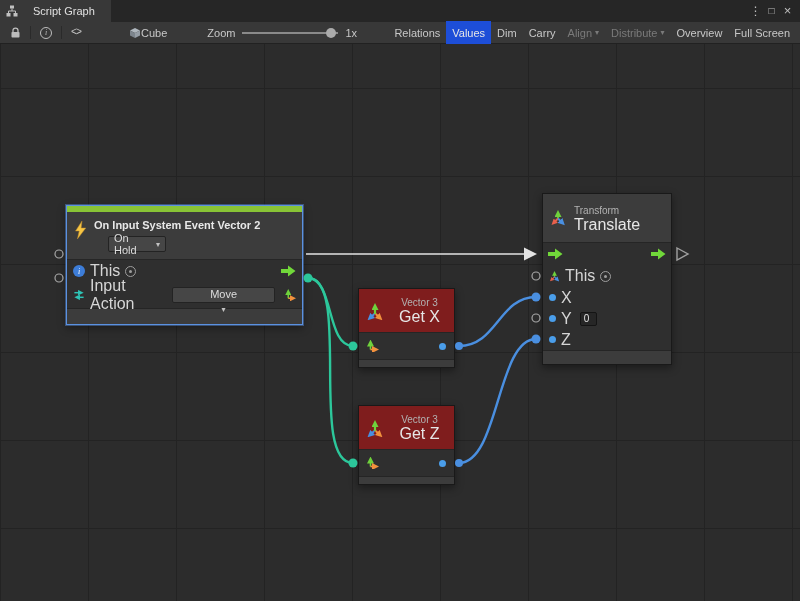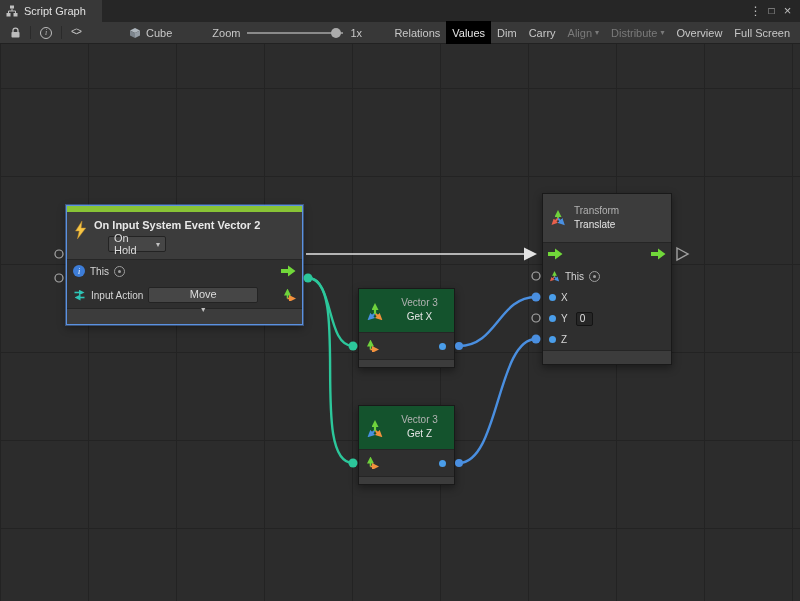--- a/index.html
+++ b/index.html
@@ -3,40 +3,40 @@
 <meta charset="utf-8">
 <style>
   * { margin:0; padding:0; box-sizing:border-box; }
   html,body { width:800px; height:601px; overflow:hidden; background:#2C2C2C;
               font-family:"Liberation Sans", sans-serif; }
   .window { width:800px; height:601px; display:flex; flex-direction:column; }
 
   
   .titlebar { height:22px; background:#262626; display:flex; align-items:stretch;
               justify-content:space-between; flex:none; }
-  .tab { display:flex; align-items:center; gap:6px; background:#383838;
+  .tab { display:flex; align-items:center; gap:15px; background:#383838;
          padding:0 16px 0 6px; font-size:11px; color:#E0E0E0; }
   .tb-right { display:flex; align-items:center; gap:1px; padding-right:5px; color:#BFBFBF; }
   .tb-icon { width:15px; text-align:center; font-size:11px; line-height:22px; cursor:default; }
 
   
   .toolbar { height:22px; flex:none; background:#383838; border-bottom:1px solid #212121;
              display:flex; align-items:center; font-size:11px; color:#C8C8C8; padding:0 4px; }
   .tool-btn { height:100%; display:flex; align-items:center; justify-content:center; padding:0 6px; }
   .sep { width:1px; height:13px; background:#2A2A2A; margin:0 3px; }
   .code-glyph { font-family:"Liberation Mono", monospace; font-size:10px; letter-spacing:-1px; }
-  .obj-group { display:flex; align-items:center; gap:5px; margin-left:42px; }
+  .obj-group { display:flex; align-items:center; margin-left:42px; }
   .zoom-label { margin-left:40px; }
   .zoom-slider { position:relative; width:96px; height:14px; margin:0 7px; }
   .zoom-track { position:absolute; left:0; right:0; top:6px; height:2px; background:#8A8A8A; }
   .zoom-handle { position:absolute; top:2px; left:84px; width:10px; height:10px;
                  border-radius:50%; background:#ABABAB; }
   .flex1 { flex:1; }
   .tb-btn { height:100%; display:flex; align-items:center; padding:12px 6px; white-space:nowrap; }
-  .tb-btn.active { background:#000000; color:#E6E6E6;text-align:center; }
+  .tb-btn.active { background:#1d4ed8; color:#E6E6E6;text-align:center; }
   .tb-btn.disabled { color:#7A7A7A;text-align:center; }
   .caret-sm { font-size:8px; margin-left:3px; }
   .circle-i { width:12px; height:12px; border:1px solid #BDBDBD; border-radius:50%;
               display:flex; align-items:center; justify-content:center; font-size:8px;
               color:#BDBDBD; font-family:"Liberation Serif", serif; font-style:italic; }
 
   
   .canvas { position:relative; flex:1; background:#2C2C2C;
     background-image:
       linear-gradient(to right, #232323 1px, transparent 1px),
@@ -44,23 +44,23 @@
     background-size:88px 88px, 88px 88px;
     background-position:0 0, 0 44px; }
   .wires { position:absolute; left:0; top:0; z-index:3; pointer-events:none; }
 
   
   .node { position:absolute; z-index:1; border:1px solid #191919; background:#2F2F2F;
           box-shadow:0 3px 8px rgba(0,0,0,0.4); font-size:11px; color:#D4D4D4; }
   .node-row { display:flex; align-items:center; gap:5px; padding:0 6px; background:#2F2F2F; }
   .node-footer { background:#3C3C3C; border-top:1px solid #252525; }
   .flex-spacer { flex:1; }
-  .row-label { font-size:10px; color:#D6D6D6; }
+  .row-label { font-size:16px; color:#D6D6D6; }
   .node-category { font-size:10px; color:#B2B2B2; line-height:12px; }
-  .node-title { font-size:10px; color:#E6E6E6; line-height:15px; }
+  .node-title { font-size:16px; color:#E6E6E6; line-height:15px; }
 
   .port-dot { width:7px; height:7px; border-radius:50%; flex:none; }
   .port-dot.blue { background:#4A9EEA; }
 
   .target-icon { position:relative; width:11px; height:11px; border:1px solid #9E9E9E;
                  border-radius:50%; flex:none; }
   .target-icon i { position:absolute; left:3px; top:3px; width:3px; height:3px;
                    background:#9E9E9E; border-radius:50%; }
   .info-dot { width:12px; height:12px; border-radius:50%; background:#3D7DD8; color:#FFF;
               font-size:8px; display:flex; align-items:center; justify-content:center;
@@ -79,21 +79,21 @@
                   gap:7px; padding:5px 7px 0 7px; border-bottom:1px solid #262626; }
   .event-title { font-weight:bold; font-size:11px; color:#E8E8E8; line-height:14px; margin-top:1px; }
   .event-dd { margin-top:4px; margin-left:14px; width:58px; }
   .move-dd { width:110px;flex-direction:column; }
   .event-row1 { height:22px; }
   .event-row2 { height:26px;align-items:center; }
   .event-footer { height:16px; }
 
   
   .get-node { width:97px; }
-  .get-header { height:44px; background:#14532d; display:flex; align-items:center;
+  .get-header { height:44px; background:#7f1d1d; display:flex; align-items:center;
                 gap:6px; padding:0 6px; border-bottom:1px solid #252525; }
   .get-titles { flex:1; text-align:center; }
   .get-row { height:26px; padding:0 8px; }
   .get-footer { height:8px; }
 
   
   .tf-node { left:542px; top:149px; width:130px; }
   .tf-header { height:49px; background:#3C3C3C; display:flex; align-items:center;
                gap:8px; padding:16px 7px; border-bottom:1px solid #252525; }
   .tf-flow-row { height:22px; justify-content:space-between; padding:0 5px; }

